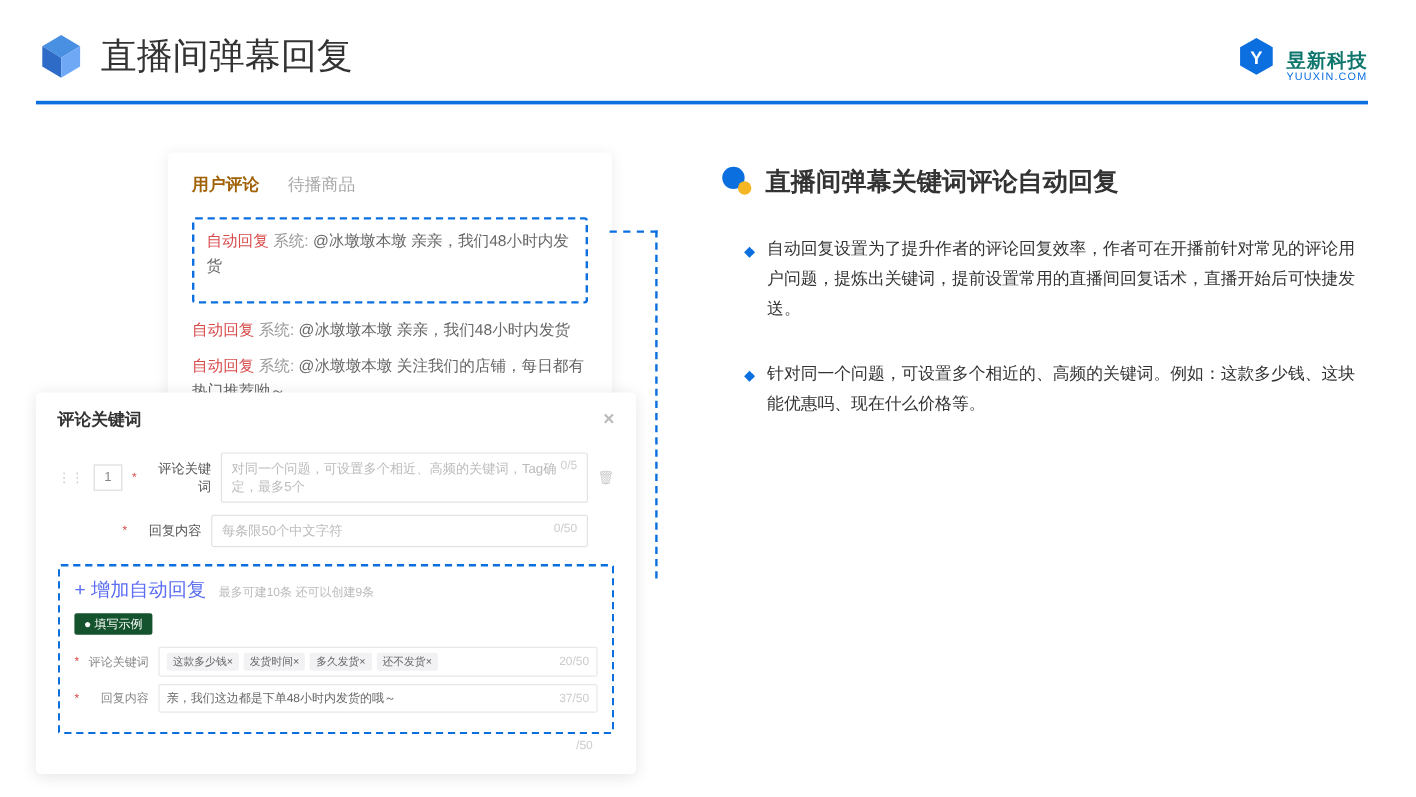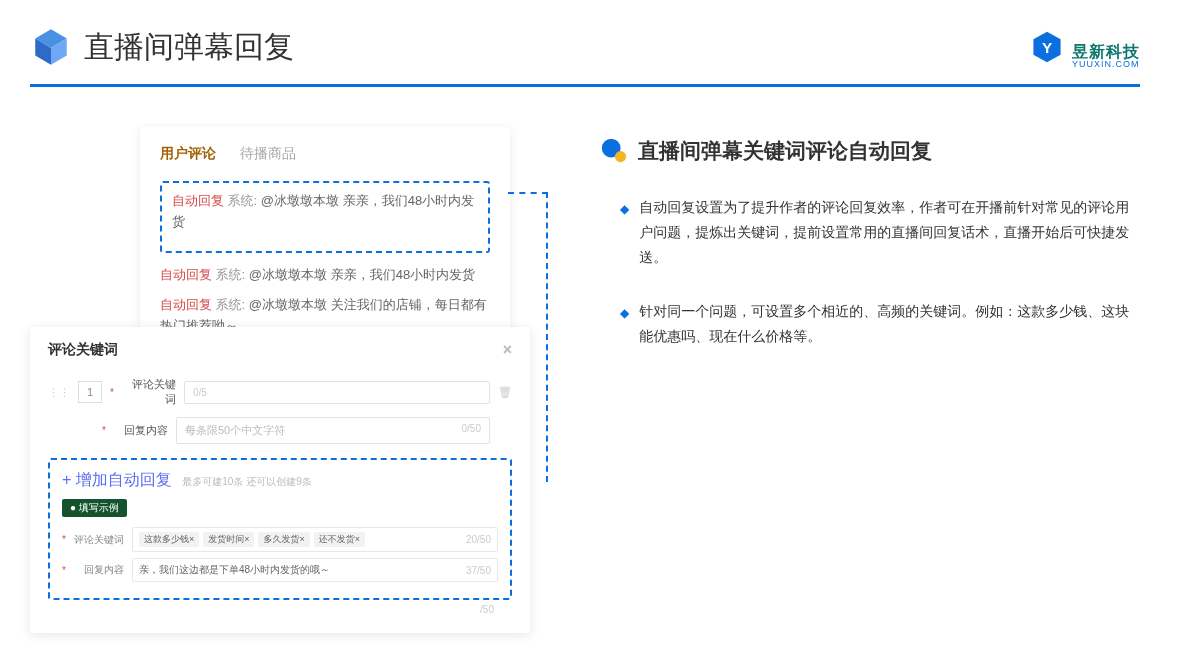--- a/index.html
+++ b/index.html
@@ -116,20 +116,21 @@
       <div class="settings-header">
         <span>评论关键词</span>
         <span class="close-x">×</span>
       </div>
       <div class="form-row">
         <span style="color:#ccc;">⋮⋮</span>
         <span class="row-num">1</span>
         <span class="dot-req">*</span>
         <span class="row-label">评论关键词</span>
         <div class="row-input">
+          <span>对同一个问题，可设置多个相近、高频的关键词，Tag确定，最多5个</span>
           <span class="input-count">0/5</span>
         </div>
         <span class="trash-icon">🗑</span>
       </div>
       <div class="form-row">
         <span style="width:24px;"></span>
         <span style="width:14px;"></span>
         <span class="dot-req">*</span>
         <span class="row-label">回复内容</span>
         <div class="row-input">

